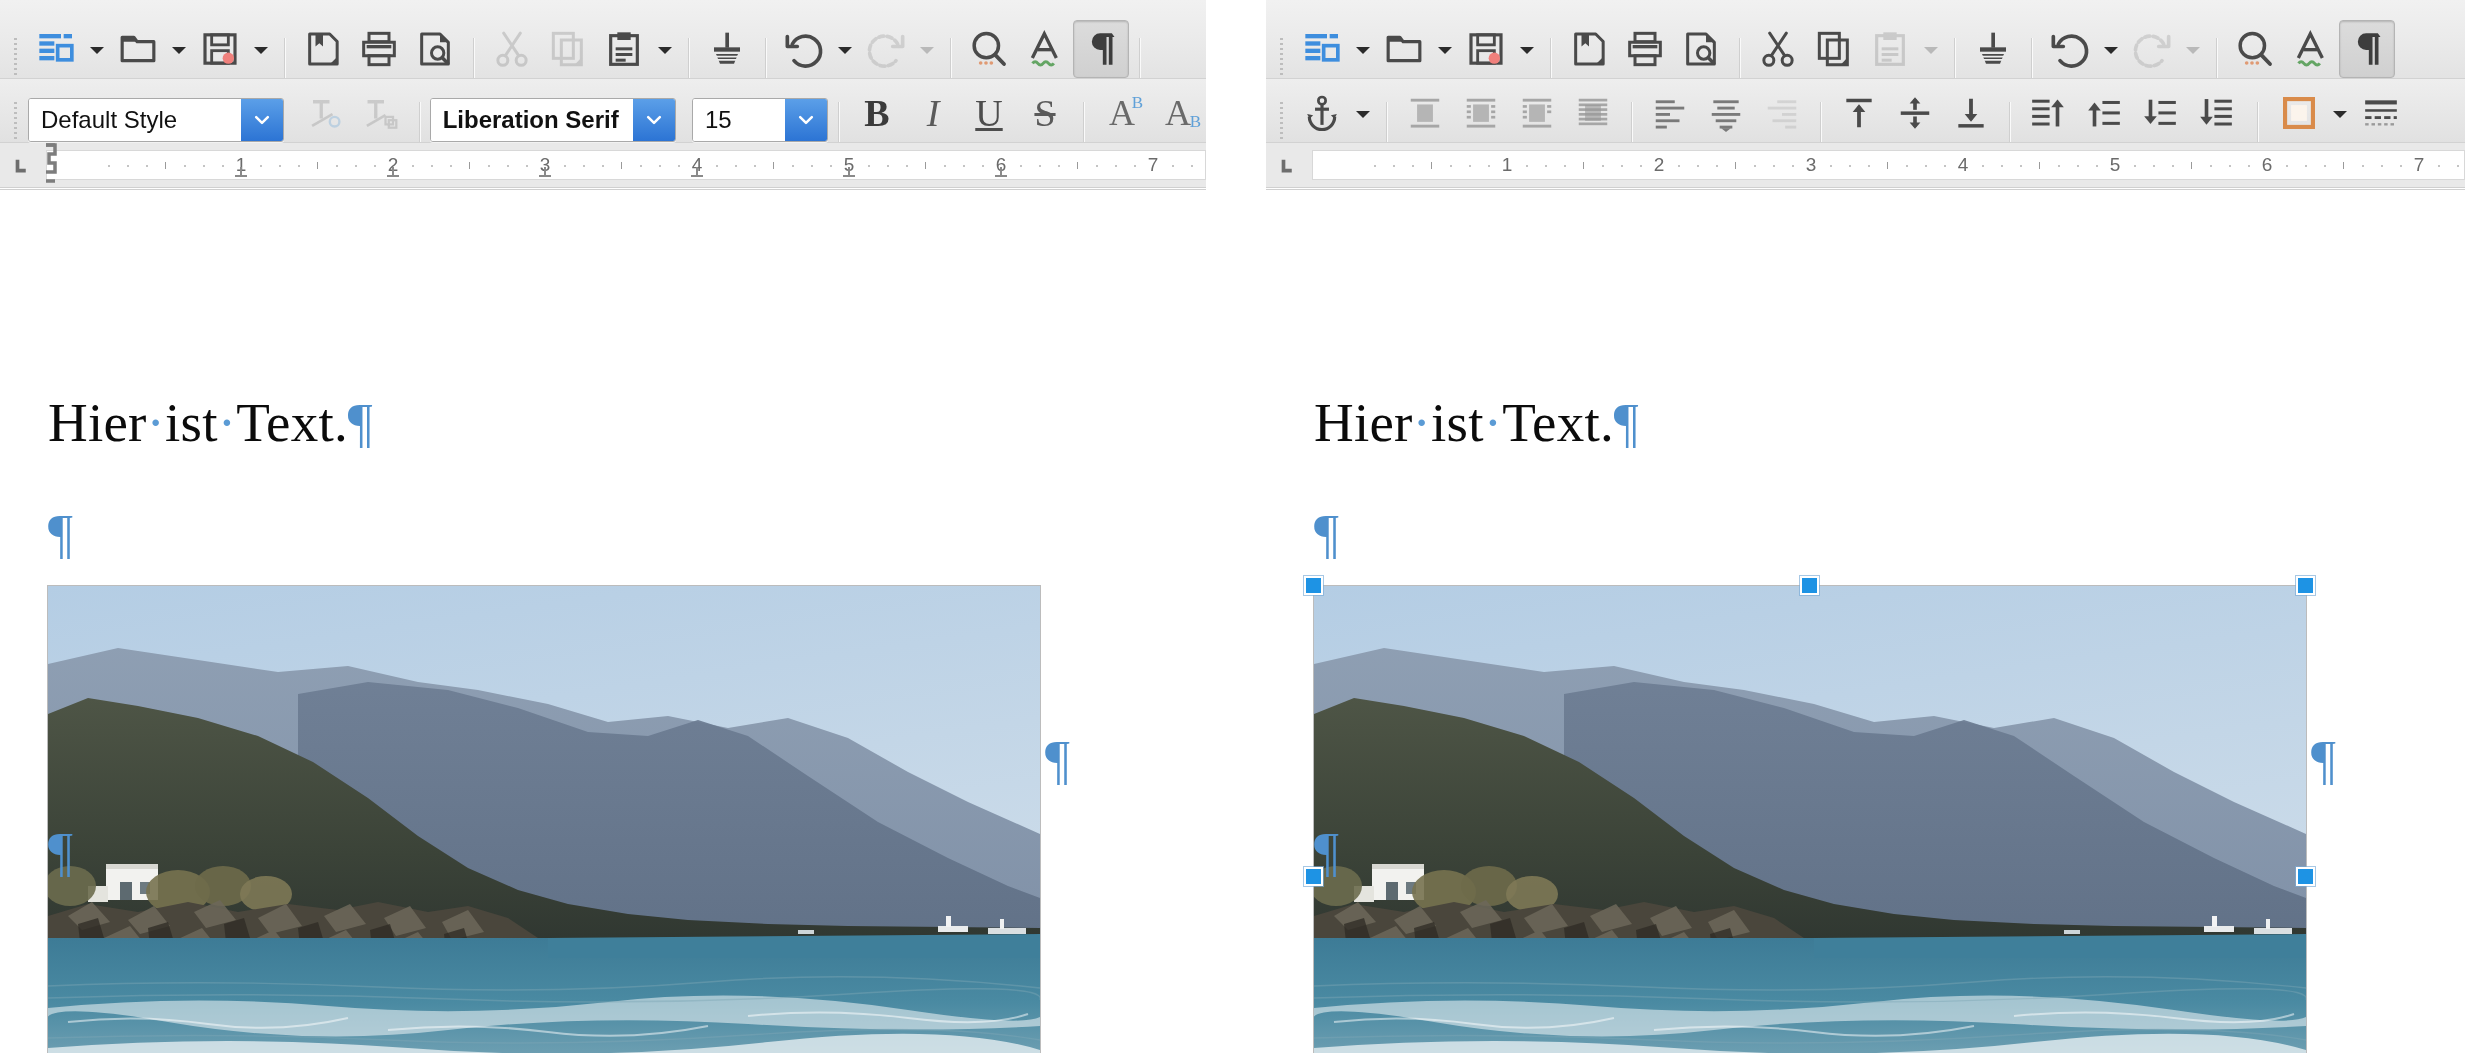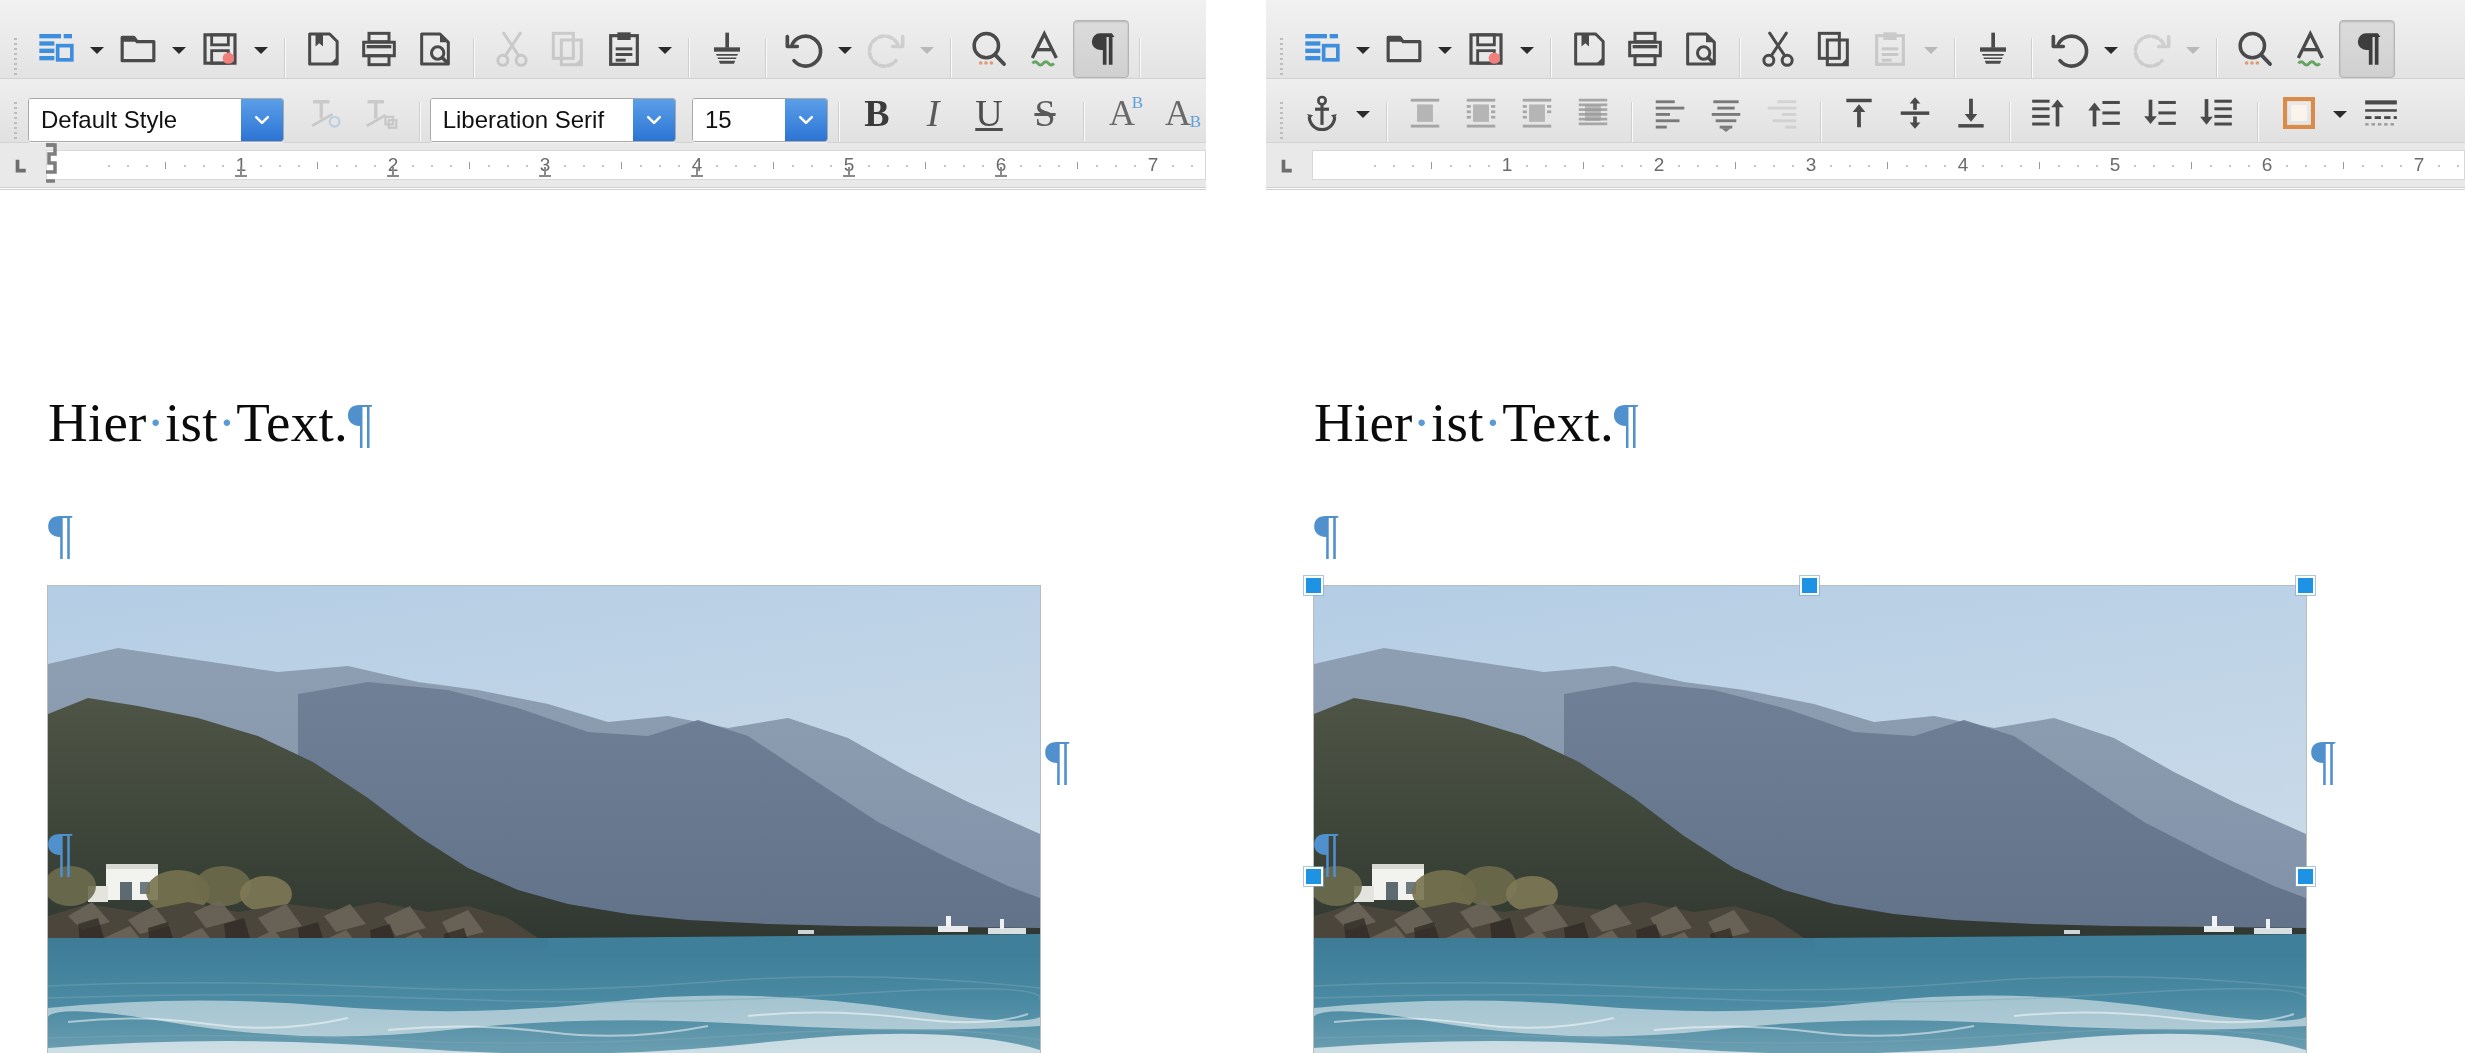--- a/index.html
+++ b/index.html
@@ -70,21 +70,21 @@
   .combo .val{
     display:flex;align-items:center;padding:0 12px;background:#fff;color:#111;
     font-size:24px;white-space:nowrap;
   }
   .combo .drop{
     width:42px;display:flex;align-items:center;justify-content:center;
     background:linear-gradient(to bottom,#5b9fe8,#2c74d4);
   }
   .combo .drop svg{width:20px;height:20px;}
   .combo-style .val{width:188px;}
-  .combo-font .val{width:178px;}
+  .combo-font .val{width:178px;font-weight:bold;}
   .combo-size .val{width:68px;}
 
   
   .ruler{
     position:relative;height:44px;background:#e9e9e9;
     border-bottom:1px solid #d0d0d0;display:flex;align-items:center;
   }
   .ruler .corner{width:46px;height:44px;flex:none;display:flex;align-items:flex-end;justify-content:center;padding-bottom:9px;box-sizing:border-box;}
   .ruler .track{position:relative;flex:1;height:30px;background:#fff;border:1px solid #d8d8d8;box-sizing:border-box;overflow:hidden;}
   .ruler .track .ticks{position:absolute;inset:0;}

